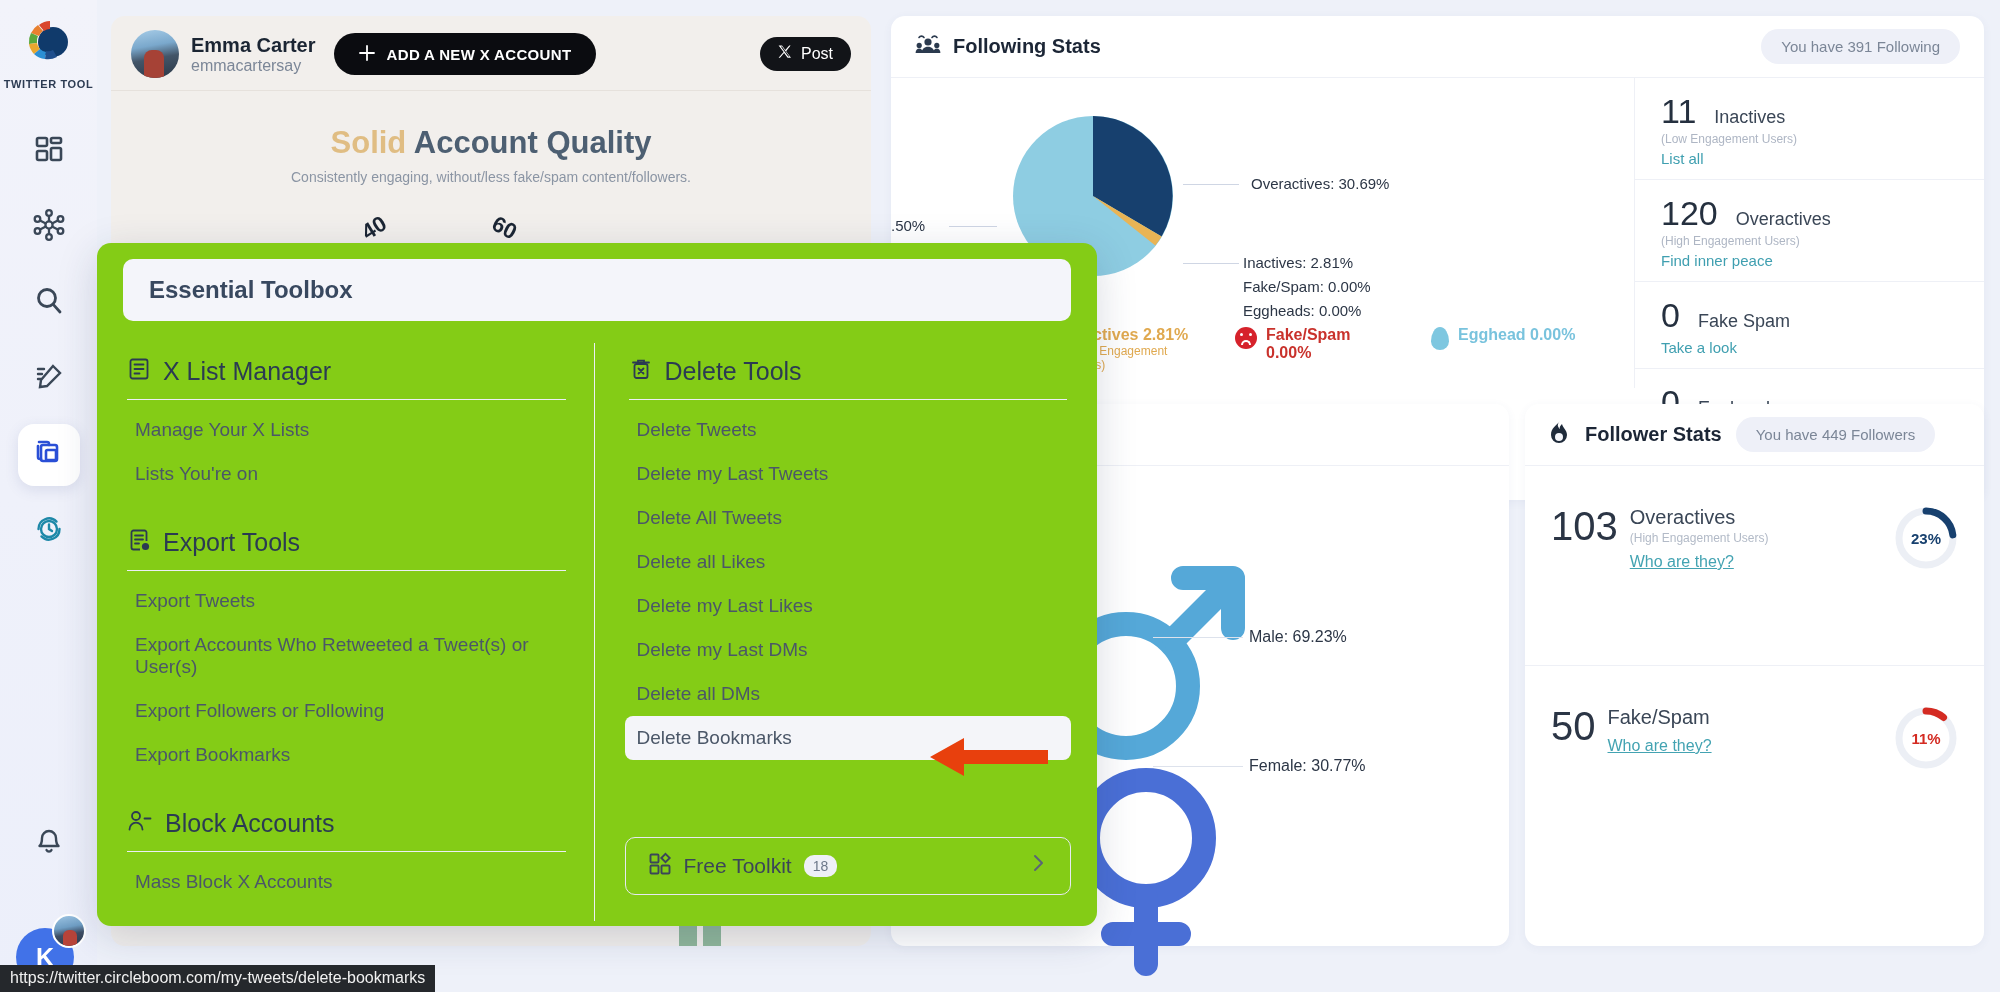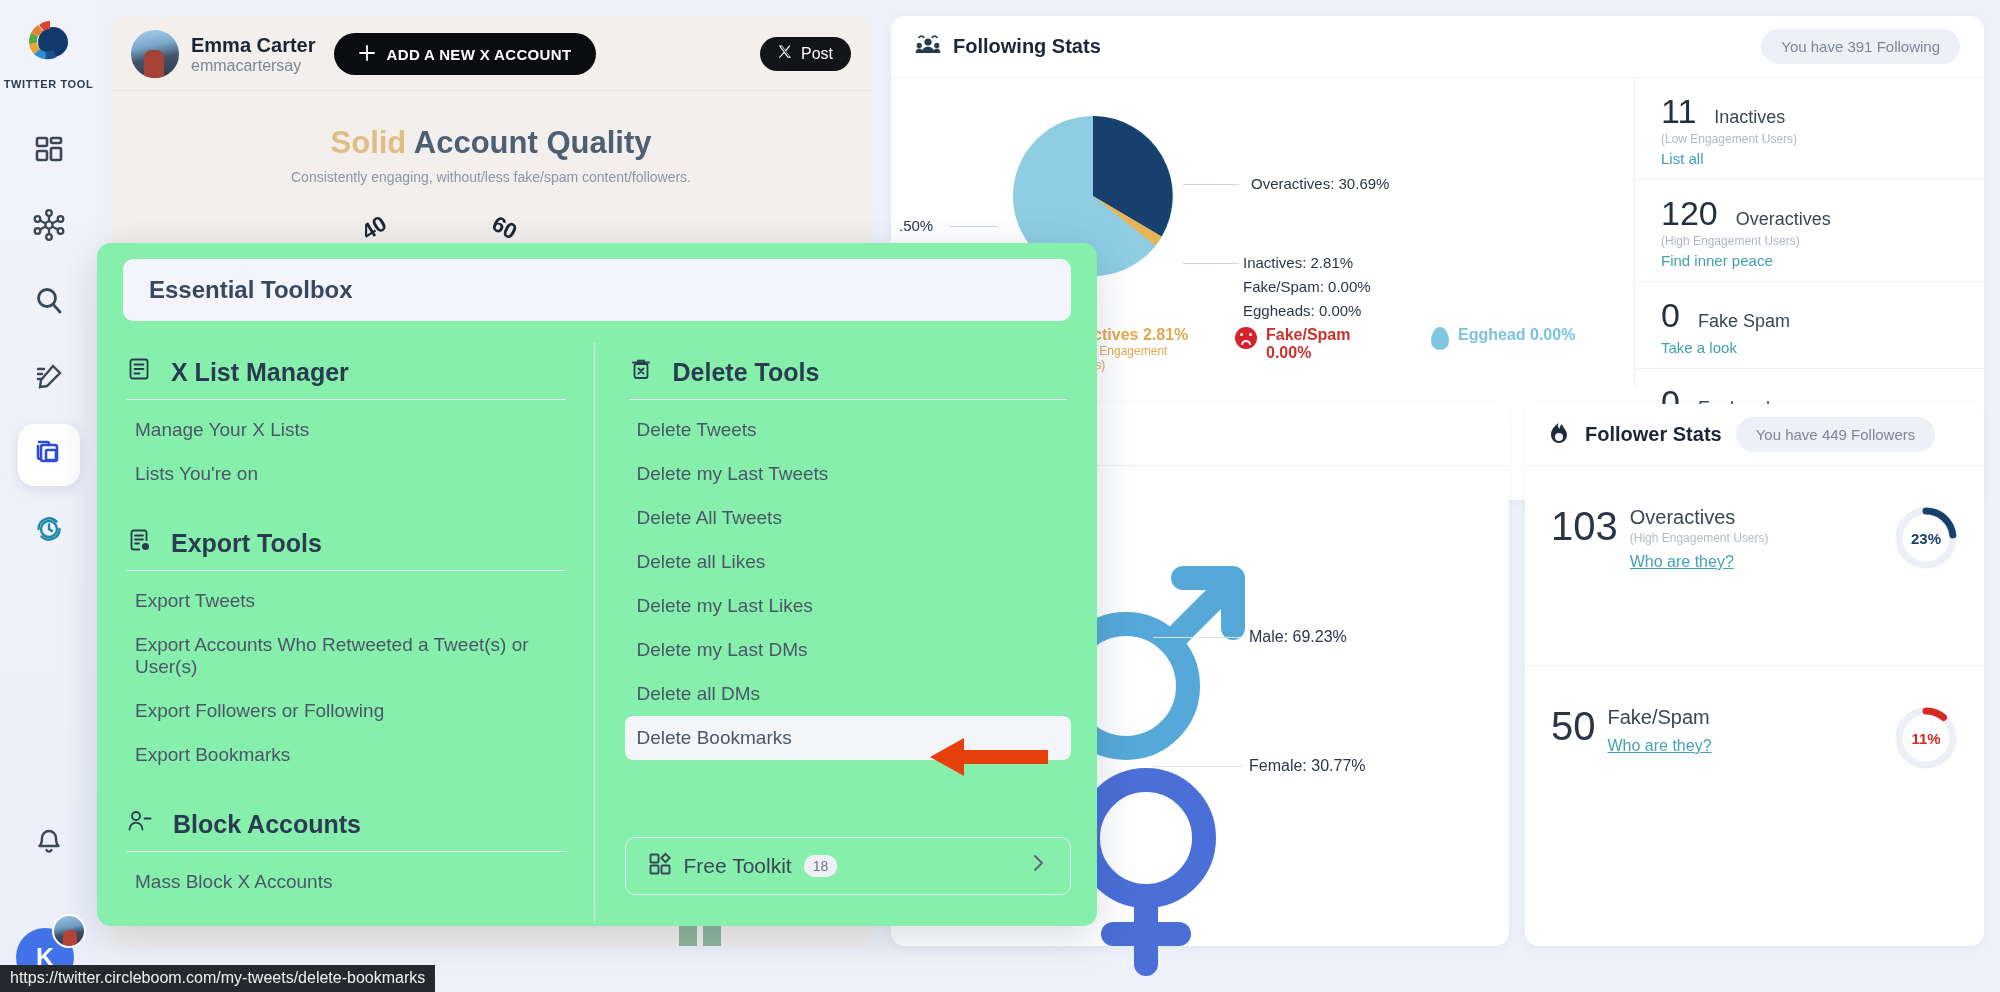--- a/index.html
+++ b/index.html
@@ -159,35 +159,35 @@
   .f-name { font-size: 20px; color: #3a4656; }
   .f-sub { font-size: 12px; color: #b2bac7; margin-top: 2px; }
   .f-link { font-size: 16px; color: #43a3b2; text-decoration: underline; margin-top: 8px; cursor: pointer; }
   .ring { margin-left: auto; position: relative; width: 64px; height: 64px; }
   .ring-pct { position: absolute; inset: 0; display: flex; align-items: center; justify-content: center;
               font-size: 15px; font-weight: 700; }
 
   
   .overlay-modal {
     position: absolute; left: 97px; top: 243px; width: 1000px; height: 683px;
-    background: #86efac; border-radius: 14px;
+    background: #84cc16; border-radius: 14px;
     box-shadow: 0 10px 40px rgba(35,50,90,.18);
     z-index: 40; overflow: hidden;
   }
   .mod-head {
     margin: 16px 26px 0 26px; height: 62px; background: #f4f5fa;
     border-radius: 10px; display: flex; align-items: center; padding: 0 26px;
   }
   .mod-head-title { font-size: 24px; font-weight: 700; color: #38485f; }
   .mod-cols { display: flex; padding: 22px 26px 0 26px; height: 600px; }
   .mod-col { flex: 1; padding-right: 24px; }
   .mod-col.right { border-left: 1px solid #eceef4; padding-left: 30px; padding-right: 0; position: relative; }
   .grp-title {
-    display: flex; align-items: center; gap: 20px;
-    font-size: 25px; font-weight: 700; color: #2b3b52; padding: 14px 4px 12px 4px;
+    display: flex; align-items: flex-start; gap: 12px;
+    font-size: 25px; font-weight: 400; color: #2b3b52; padding: 14px 4px 12px 4px;
   }
   .grp-rule { height: 1px; background: #eceef4; margin: 0 4px 8px 4px; }
   .mod-item {
     font-size: 19px; color: #4b5768; padding: 11px 12px; border-radius: 8px;
     cursor: pointer;
   }
   .mod-item.sel { background: #f4f5f9; }
   .toolkit-btn {
     position: absolute; left: 30px; right: 0; bottom: 26px; height: 58px;
     border: 1px solid #e6e9f1; border-radius: 10px;
@@ -387,21 +387,21 @@
             <path d="M90 90 L90 10 A80 80 0 0 1 158.6 130.5 Z" fill="#17406e"></path>
             <path d="M90 90 L158.6 130.5 A80 80 0 0 1 152.3 139.6 Z" fill="#e9b455"></path>
           </svg>
           <div class="leader" style="left:292px;top:106px;width:56px"></div>
           <div class="pie-lbl" style="left:360px;top:97px">Overactives: 30.69%</div>
           <div class="leader" style="left:292px;top:185px;width:56px"></div>
           <div class="pie-lbl" style="left:352px;top:176px">Inactives: 2.81%</div>
           <div class="pie-lbl" style="left:352px;top:200px">Fake/Spam: 0.00%</div>
           <div class="pie-lbl" style="left:352px;top:224px">Eggheads: 0.00%</div>
           <div class="leader" style="left:58px;top:148px;width:48px"></div>
-          <div class="pie-lbl" style="left:8px;top:139px">.50%</div>
+          <div class="pie-lbl" style="left:0;top:139px">.50%</div>
 
           <div class="legend-row">
             <div class="legend-item" style="color:#e0a94f">
               <span class="face yellow">
                   <span class="mouth"></span>
                 </span>
               <span>
                 <span>Inactives 2.81%</span>
                 <span class="sub">(Low Engagement Users)</span>
               </span>

